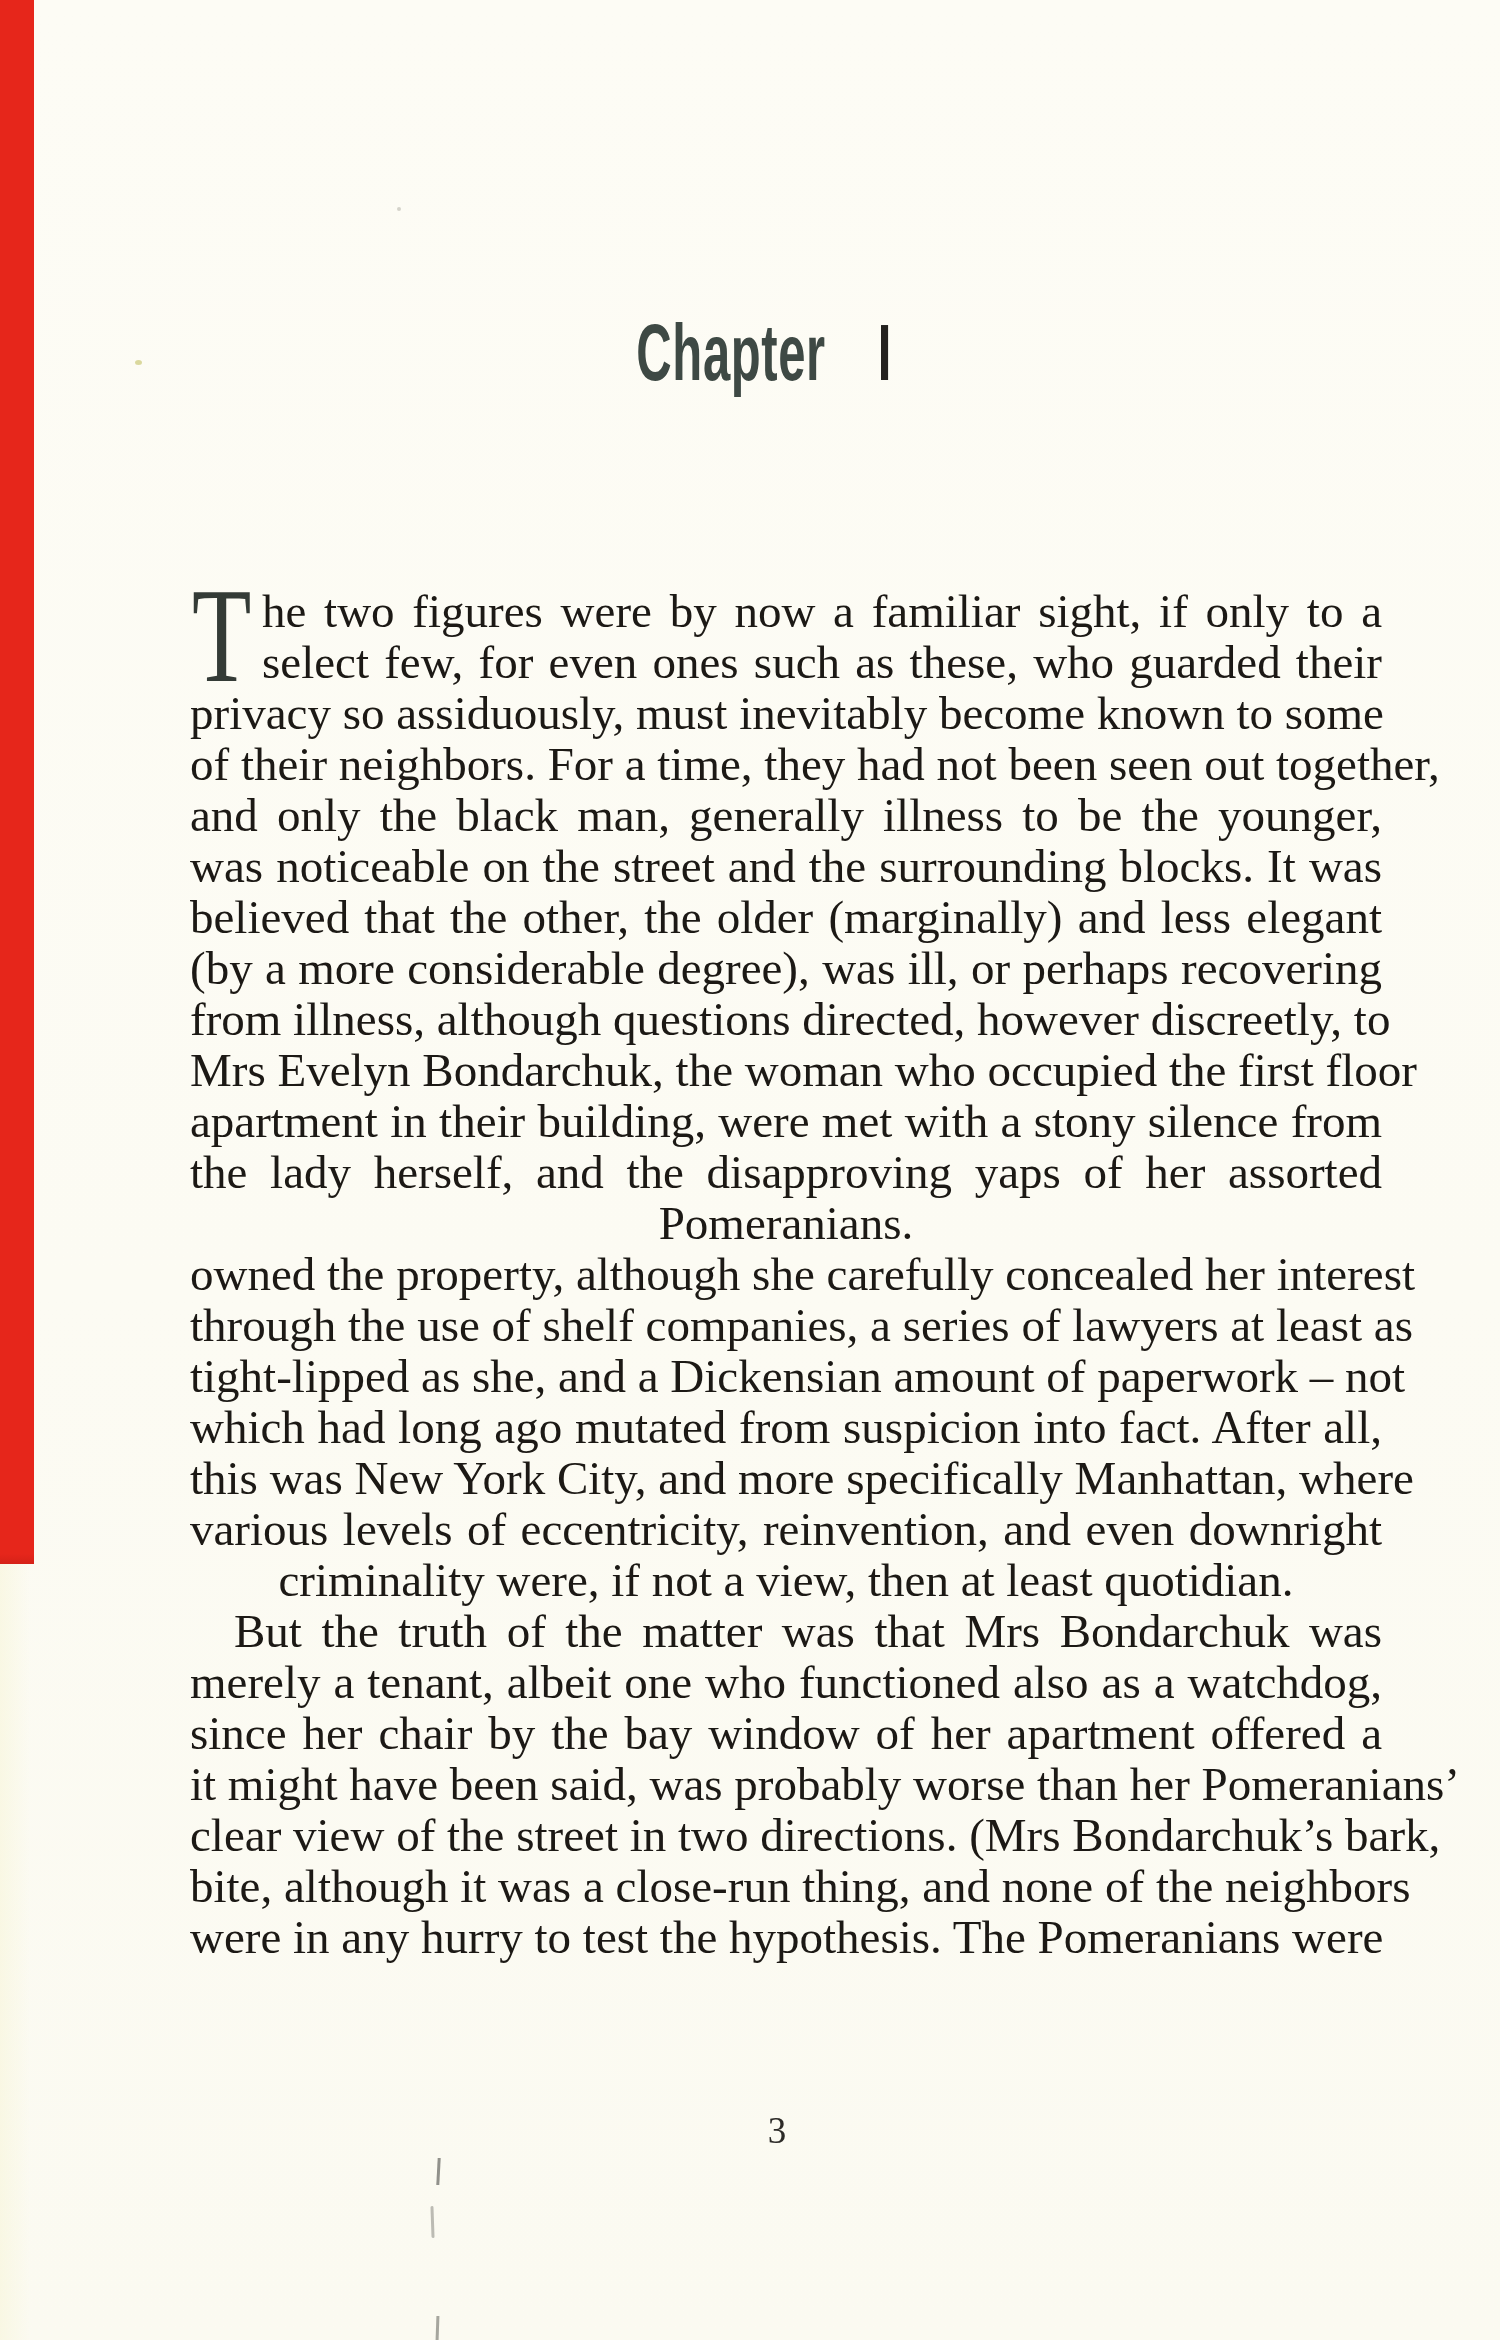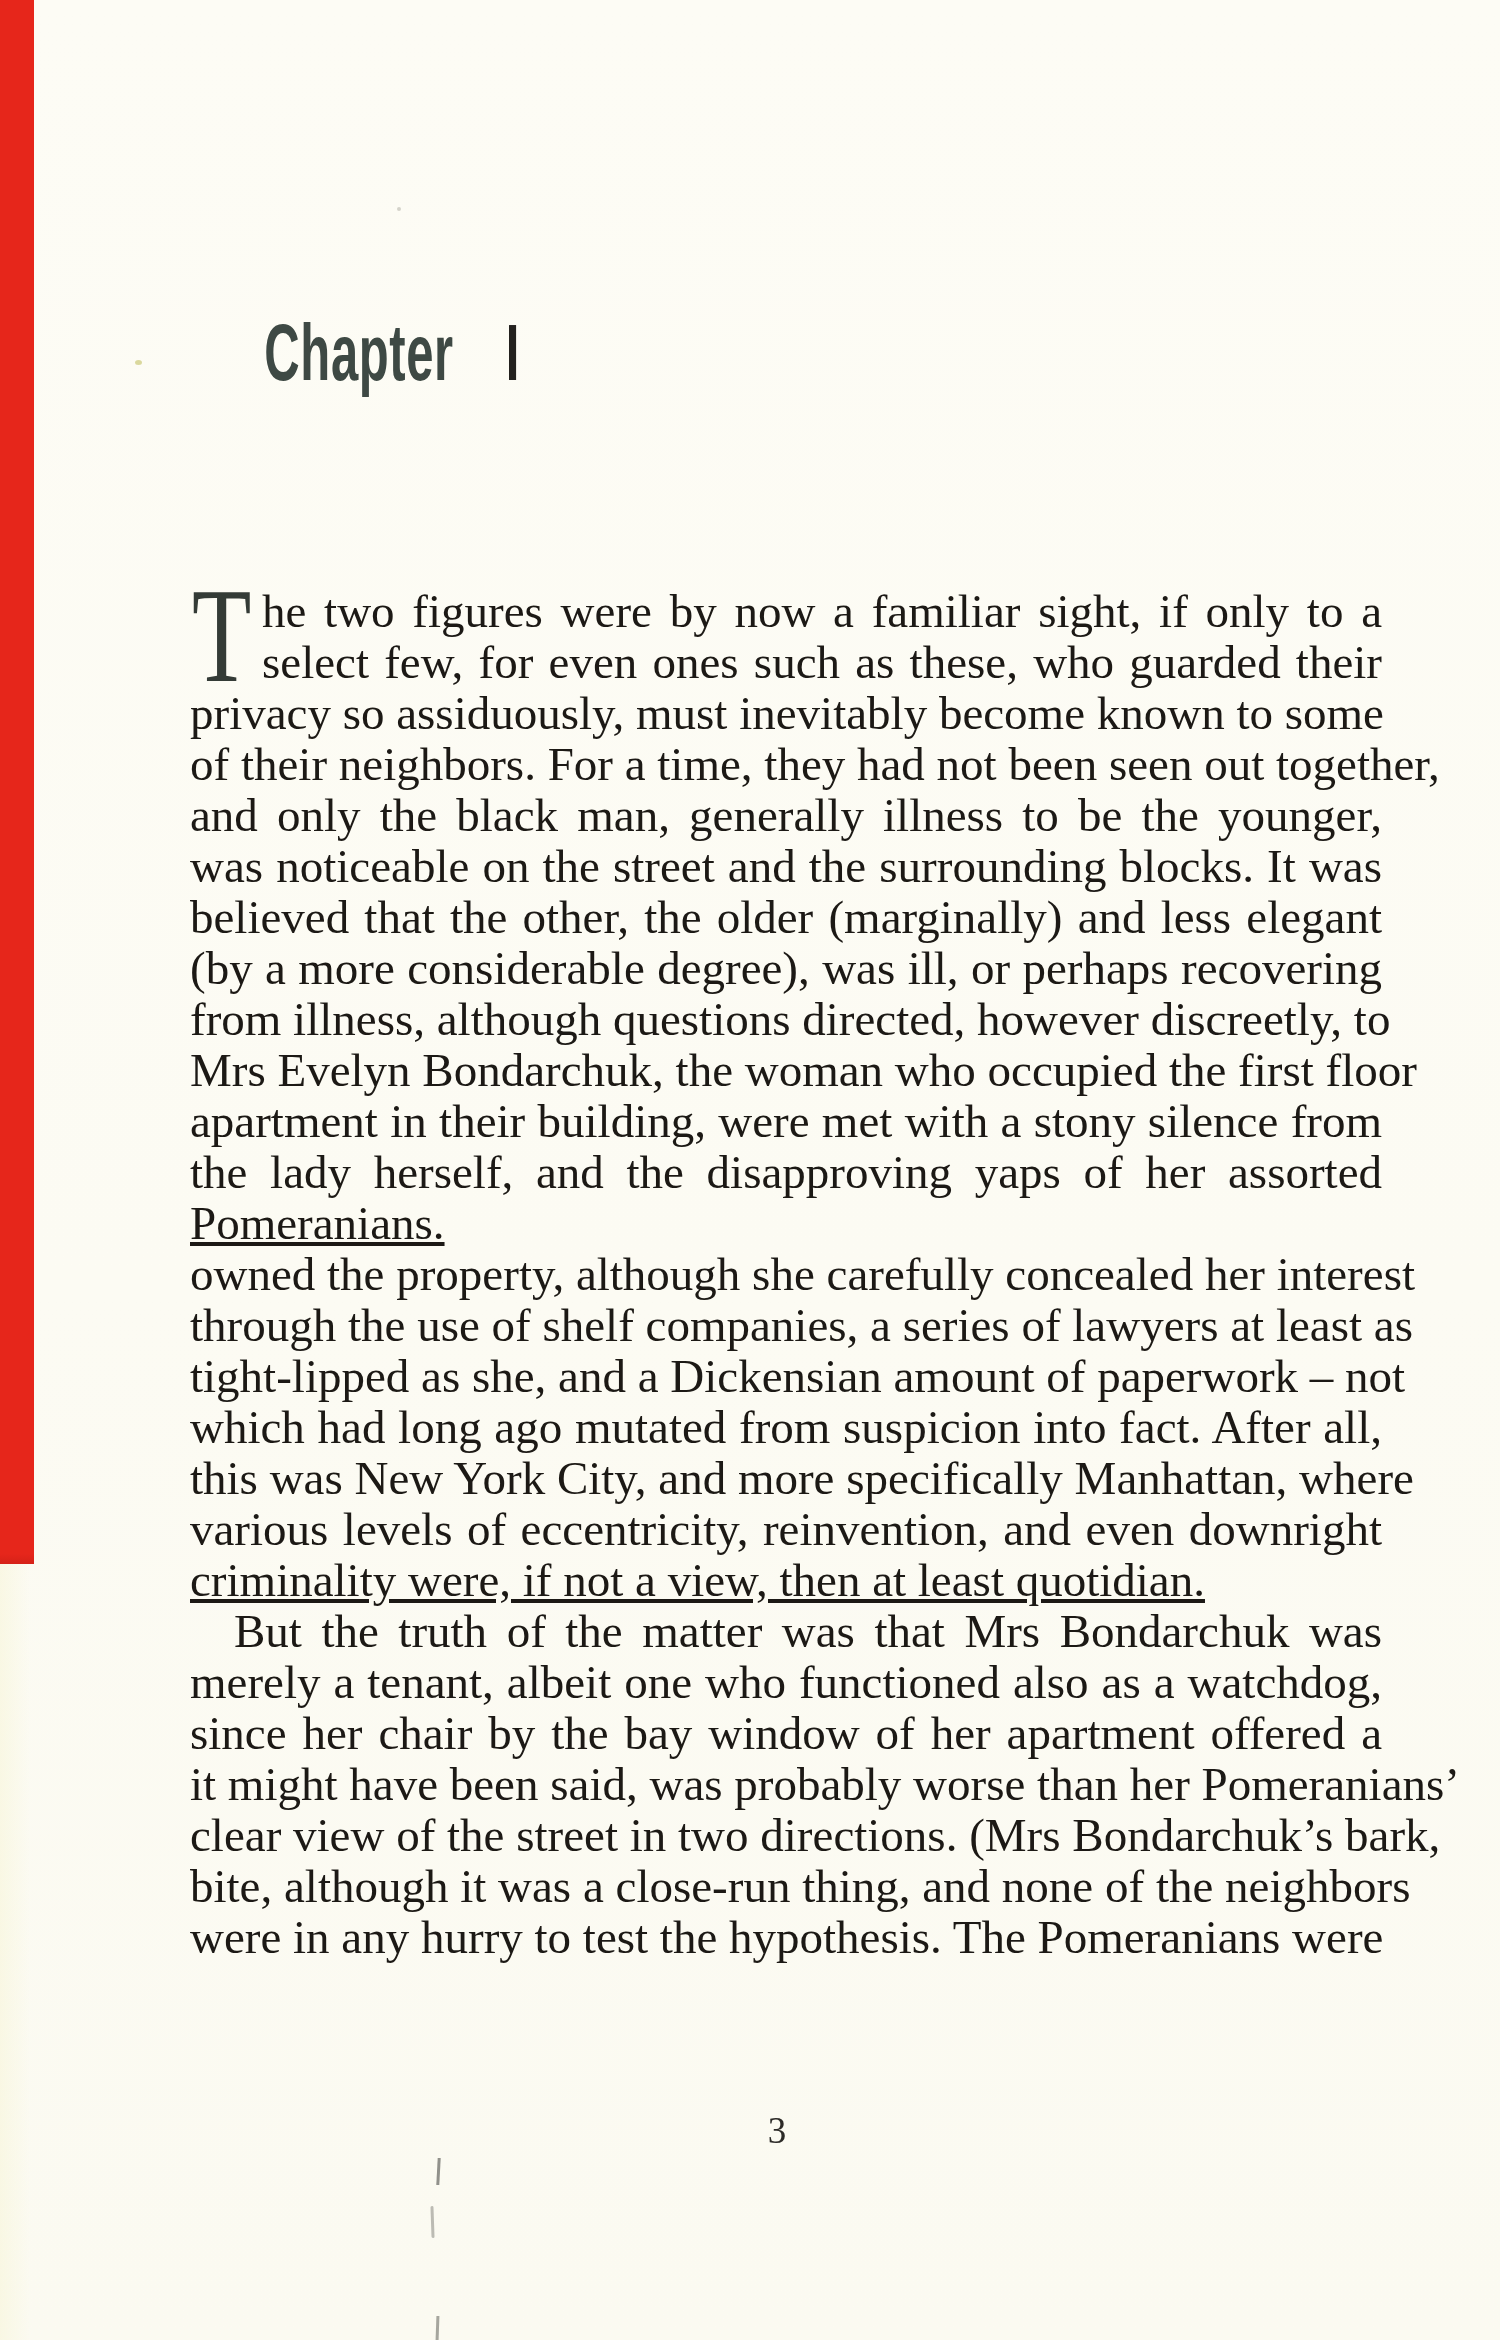--- a/index.html
+++ b/index.html
@@ -17,43 +17,43 @@
   }
   .red-bar{
     position:absolute;left:0;top:0;width:34px;height:1564px;
     background:#e6261b;
   }
   .red-bar:after{
     content:"";position:absolute;left:0;bottom:0;width:100%;height:10px;
     background:linear-gradient(180deg,rgba(230,38,27,0),rgba(180,25,18,.35));
   }
   .chapter{
-    position:absolute;left:186px;top:313px;width:1192px;
-    white-space:nowrap;
+    position:absolute;left:168px;top:313px;width:1192px;
+    text-align:center;white-space:nowrap;
   }
   .chapter .squeeze{
     display:inline-block;
     transform:scaleX(.62);transform-origin:50% 50%;
     font-family:"Liberation Sans", sans-serif;
     font-weight:bold;
     font-size:79px;line-height:1;
     letter-spacing:1px;
   }
   .chapter .numeral{margin-left:84px;}
   .body-text{
     position:absolute;left:190px;top:586px;width:1192px;
     font-size:47px;
   }
   .line{
     height:51px;line-height:51px;
     white-space:nowrap;
     overflow:visible;
   }
   .line.just{text-align:justify;text-align-last:justify;}
-  .line.flush{text-align:left;text-decoration:underline;}
+  .line.flush{text-align:center;}
   .line.indent{padding-left:44px;}
   .line.dcpad{padding-left:72px;}
   .drop-cap{
     position:absolute;left:192px;top:568px;
     font-size:135px;line-height:1;
     transform:scaleX(.72);transform-origin:0 0;
     letter-spacing:0;
   }
   .page-number{
     position:absolute;left:742px;top:2105px;width:70px;

